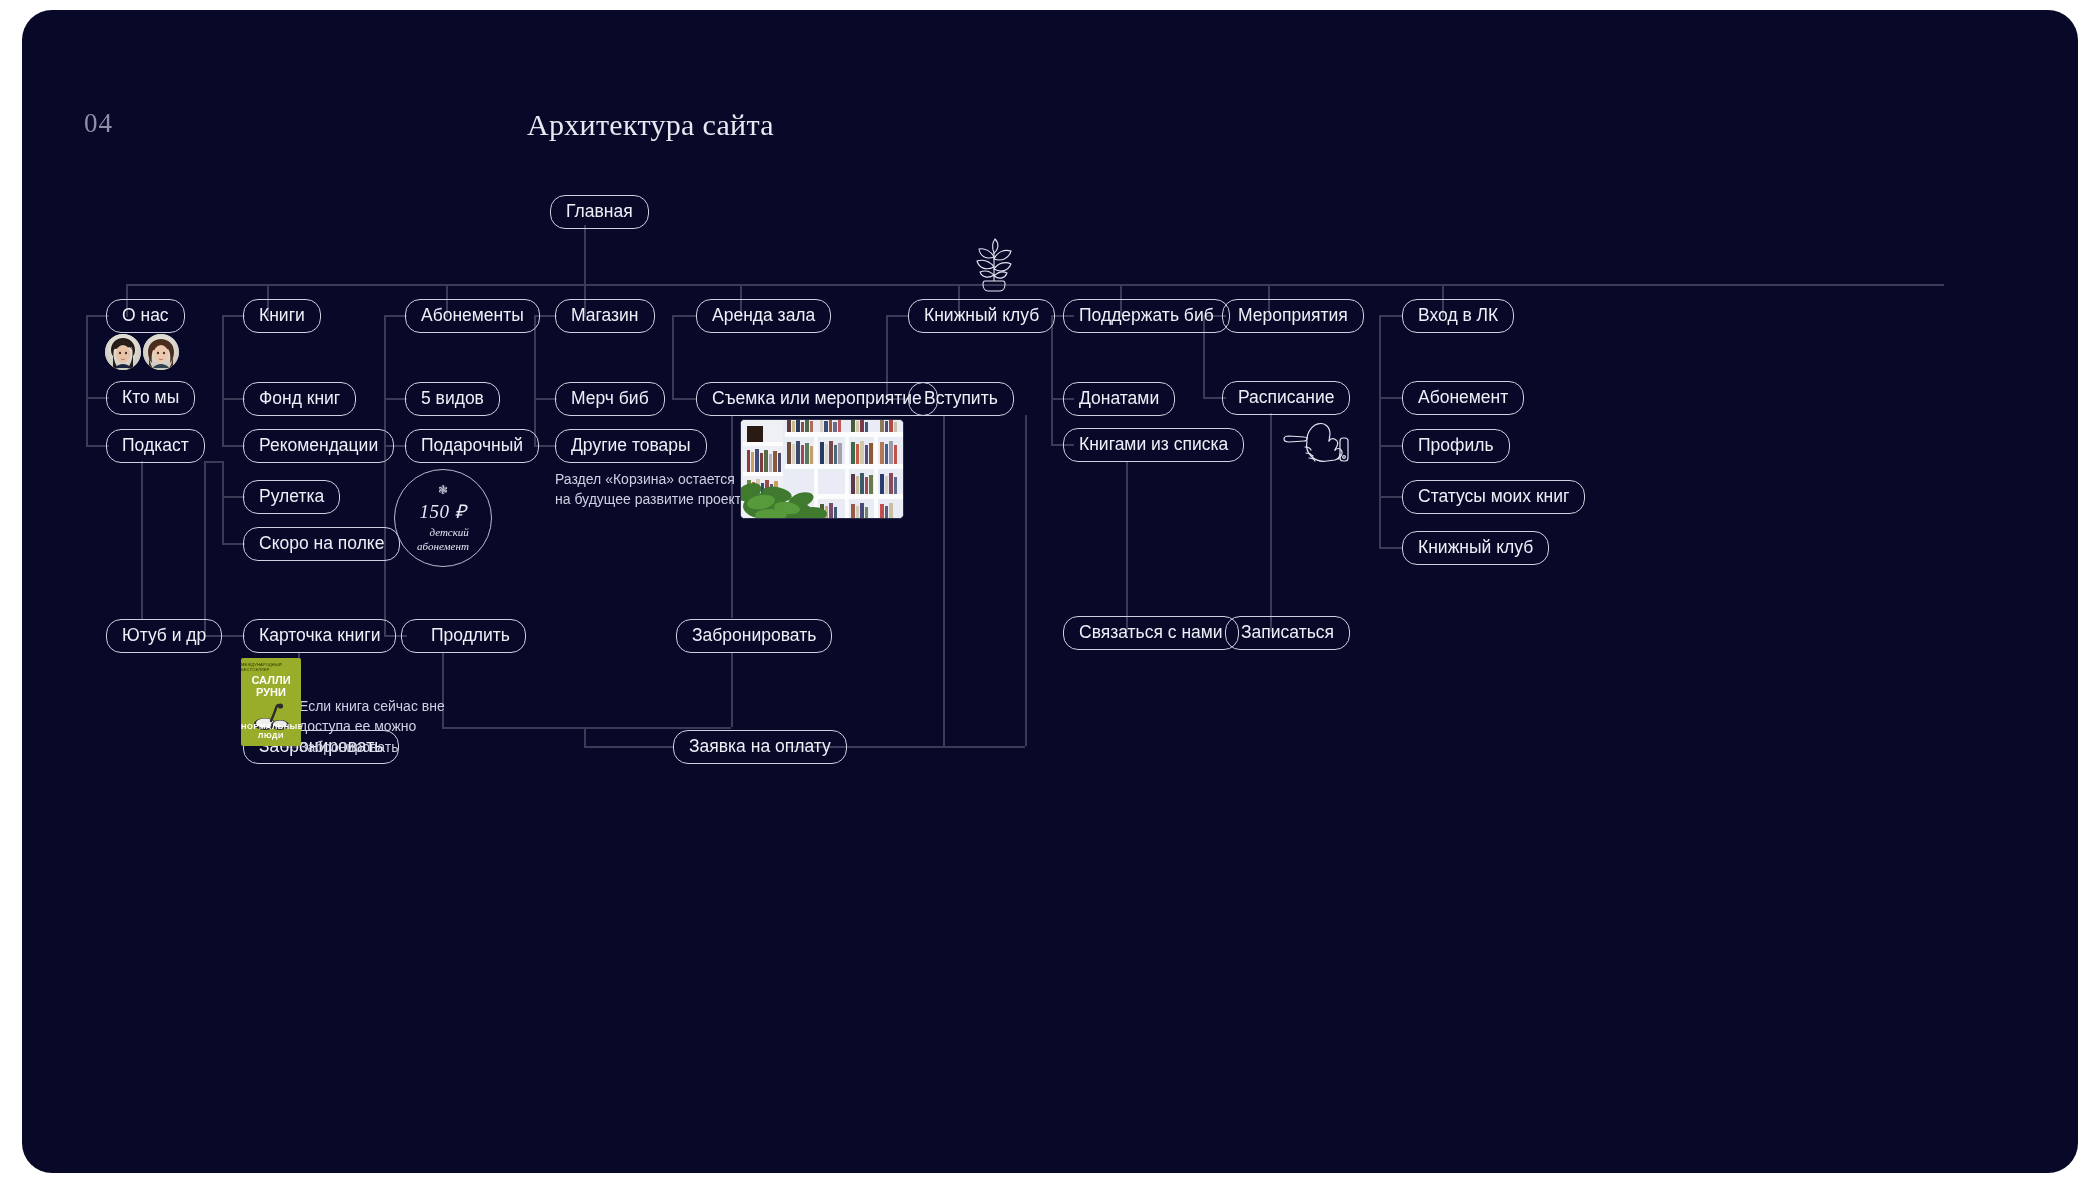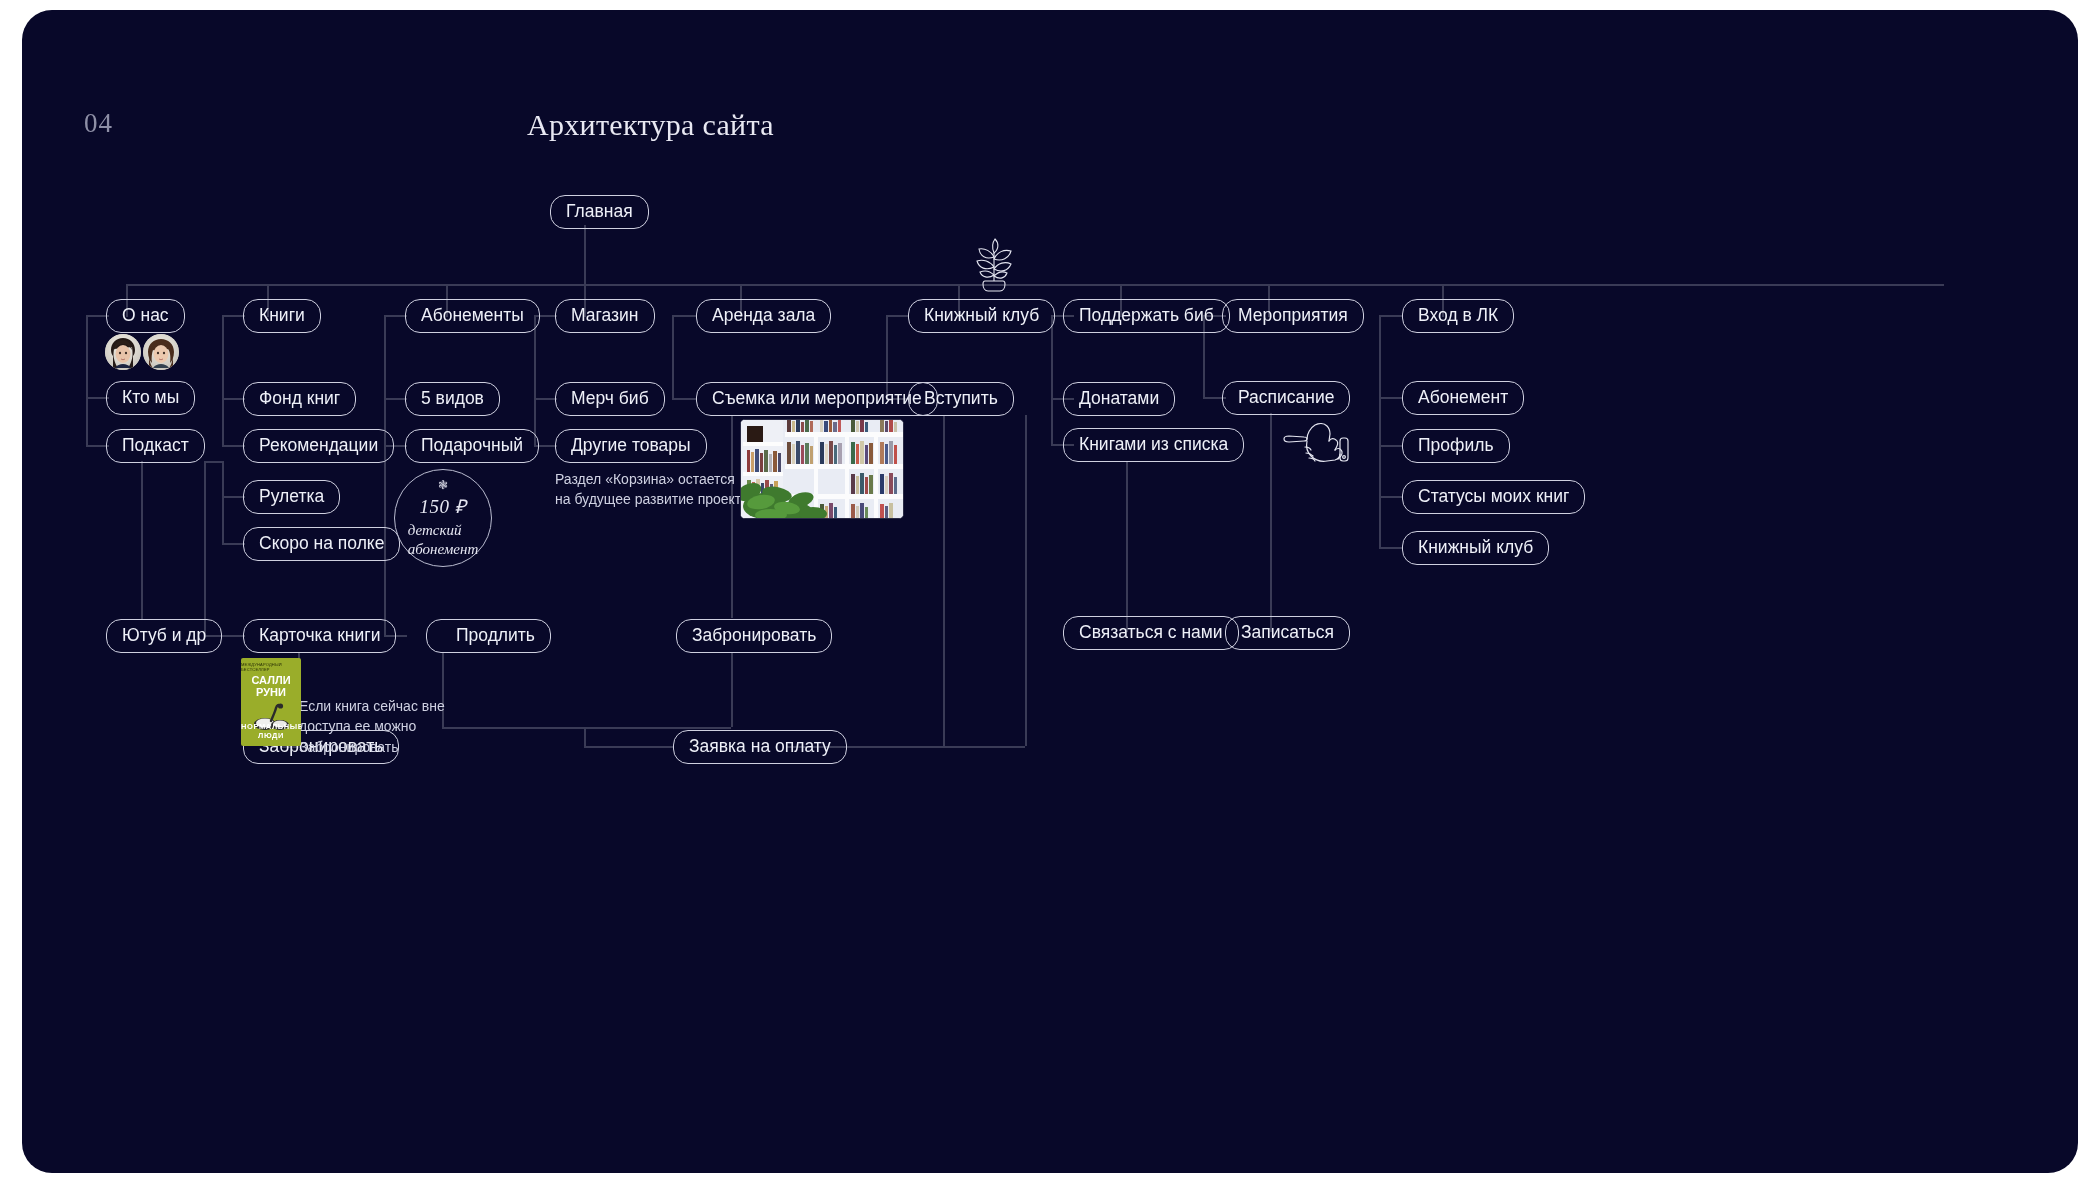--- a/index.html
+++ b/index.html
@@ -46,21 +46,21 @@
     overflow:hidden;background:#d9d7cf;
   }
   .avatar svg{display:block;}
 
   .badge-circle{
     position:absolute;width:96px;height:96px;border-radius:50%;
     border:1.3px solid #b9bbcf;display:flex;flex-direction:column;
     align-items:center;justify-content:center;color:#e6e7f2;
   }
   .badge-price{font-family:"Liberation Serif",serif;font-size:19px;font-style:italic;letter-spacing:.5px;}
-  .badge-sub{font-family:"Liberation Serif",serif;font-size:15px;font-style:italic;line-height:1.25;text-align:left;margin-top:2px;}
+  .badge-sub{font-family:"Liberation Serif",serif;font-size:11px;font-style:italic;line-height:1.25;text-align:right;margin-top:2px;}
   .badge-icon{font-size:12px;opacity:.85;margin-bottom:1px;}
 
   .bookcover{
     position:absolute;width:60px;height:88px;background:#9aad2a;
     border-radius:2px;overflow:hidden;
     display:flex;flex-direction:column;align-items:center;
   }
   .bc-top{font-size:4px;color:#2a3006;margin-top:4px;letter-spacing:.2px;}
   .bc-author{font-family:"Liberation Sans",sans-serif;font-weight:bold;font-size:11px;color:#ffffff;line-height:1.05;text-align:center;margin-top:3px;}
   .bc-art{position:relative;width:40px;height:30px;margin-top:4px;}
@@ -181,21 +181,21 @@
   <div class="node" style="left:221px;top:372px;">Фонд книг</div>
   <div class="node" style="left:221px;top:419px;">Рекомендации</div>
   <div class="node" style="left:221px;top:470px;">Рулетка</div>
   <div class="node" style="left:221px;top:517px;">Скоро на полке</div>
   <div class="node" style="left:221px;top:609px;">Карточка книги</div>
   <div class="node" style="left:221px;top:720px;">Забронировать</div>
 
   <div class="node" style="left:383px;top:289px;">Абонементы</div>
   <div class="node" style="left:383px;top:372px;">5 видов</div>
   <div class="node" style="left:383px;top:419px;">Подарочный</div>
-  <div class="node" style="left:404px;top:609px;padding-left:29px;">Продлить</div>
+  <div class="node" style="left:379px;top:609px;padding-left:29px;">Продлить</div>
 
   <div class="node" style="left:533px;top:289px;">Магазин</div>
   <div class="node" style="left:533px;top:372px;">Мерч биб</div>
   <div class="node" style="left:533px;top:419px;">Другие товары</div>
 
   <div class="node" style="left:674px;top:289px;">Аренда зала</div>
   <div class="node" style="left:674px;top:372px;">Съемка или мероприятие</div>
   <div class="node" style="left:654px;top:609px;">Забронировать</div>
   <div class="node" style="left:651px;top:720px;">Заявка на оплату</div>
 

